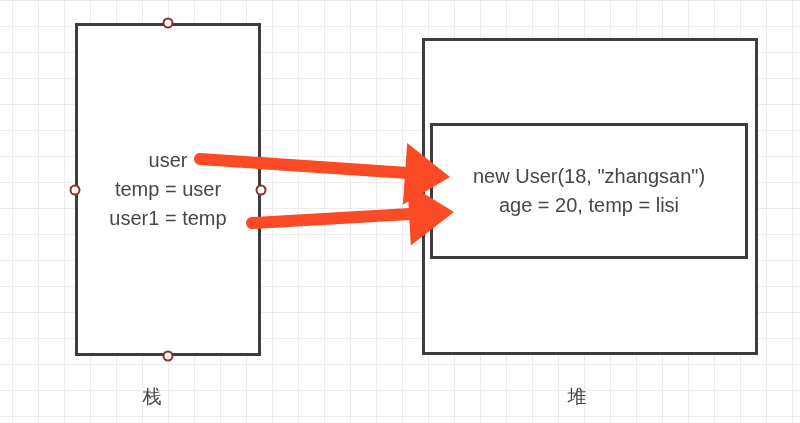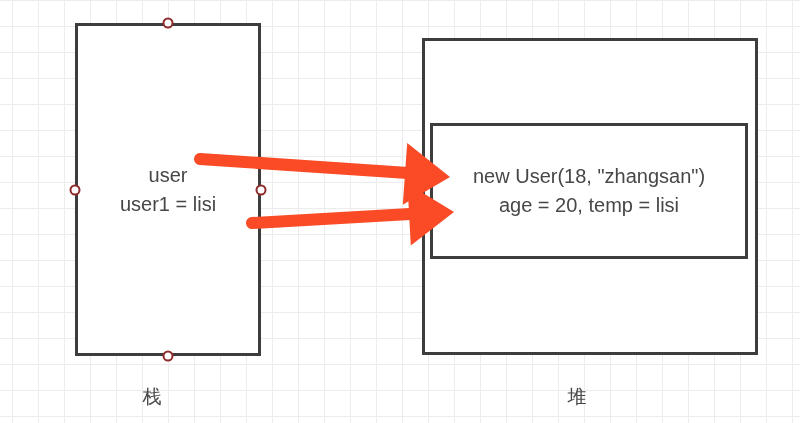--- a/index.html
+++ b/index.html
@@ -75,21 +75,22 @@
   .heap-label  { left: 577px; top: 397px; }
 </style>
 </head>
 <body>
 
 <div class="canvas">
 
   <div class="shape stack-box">
     <div class="shape-text">
       <span>user</span>
-      <span>user1 = lisi</span>
+      <span>temp = user</span>
+      <span>user1 = temp</span>
     </div>
   </div>
 
   <div class="handle handle-top"></div>
   <div class="handle handle-bottom"></div>
   <div class="handle handle-left"></div>
   <div class="handle handle-right"></div>
 
   <div class="shape heap-box"></div>
 

